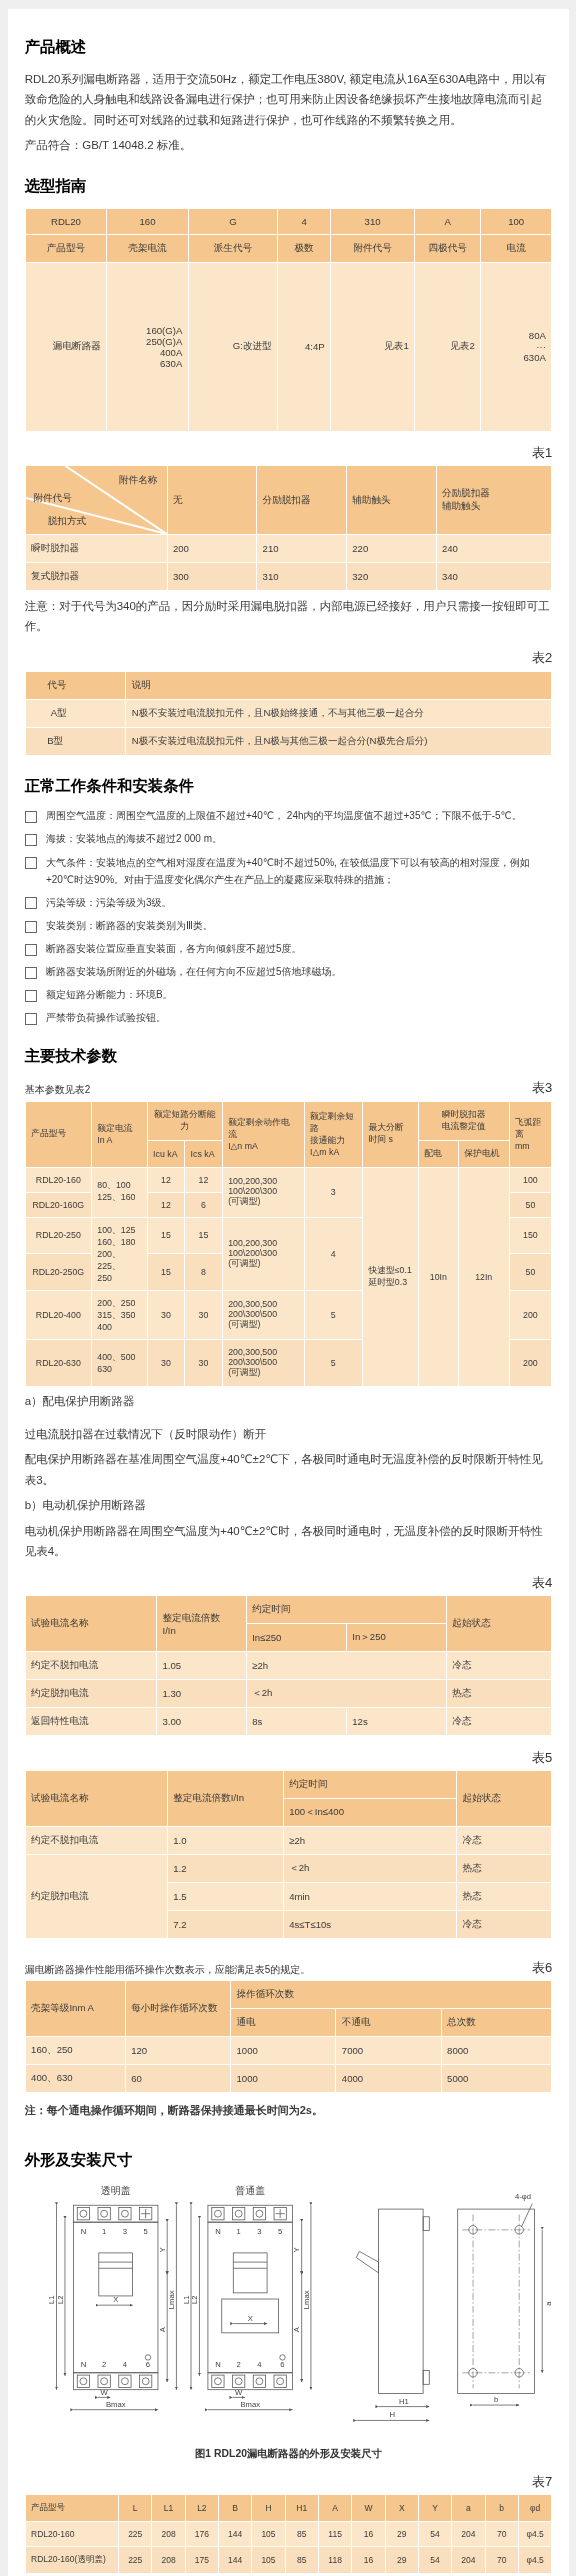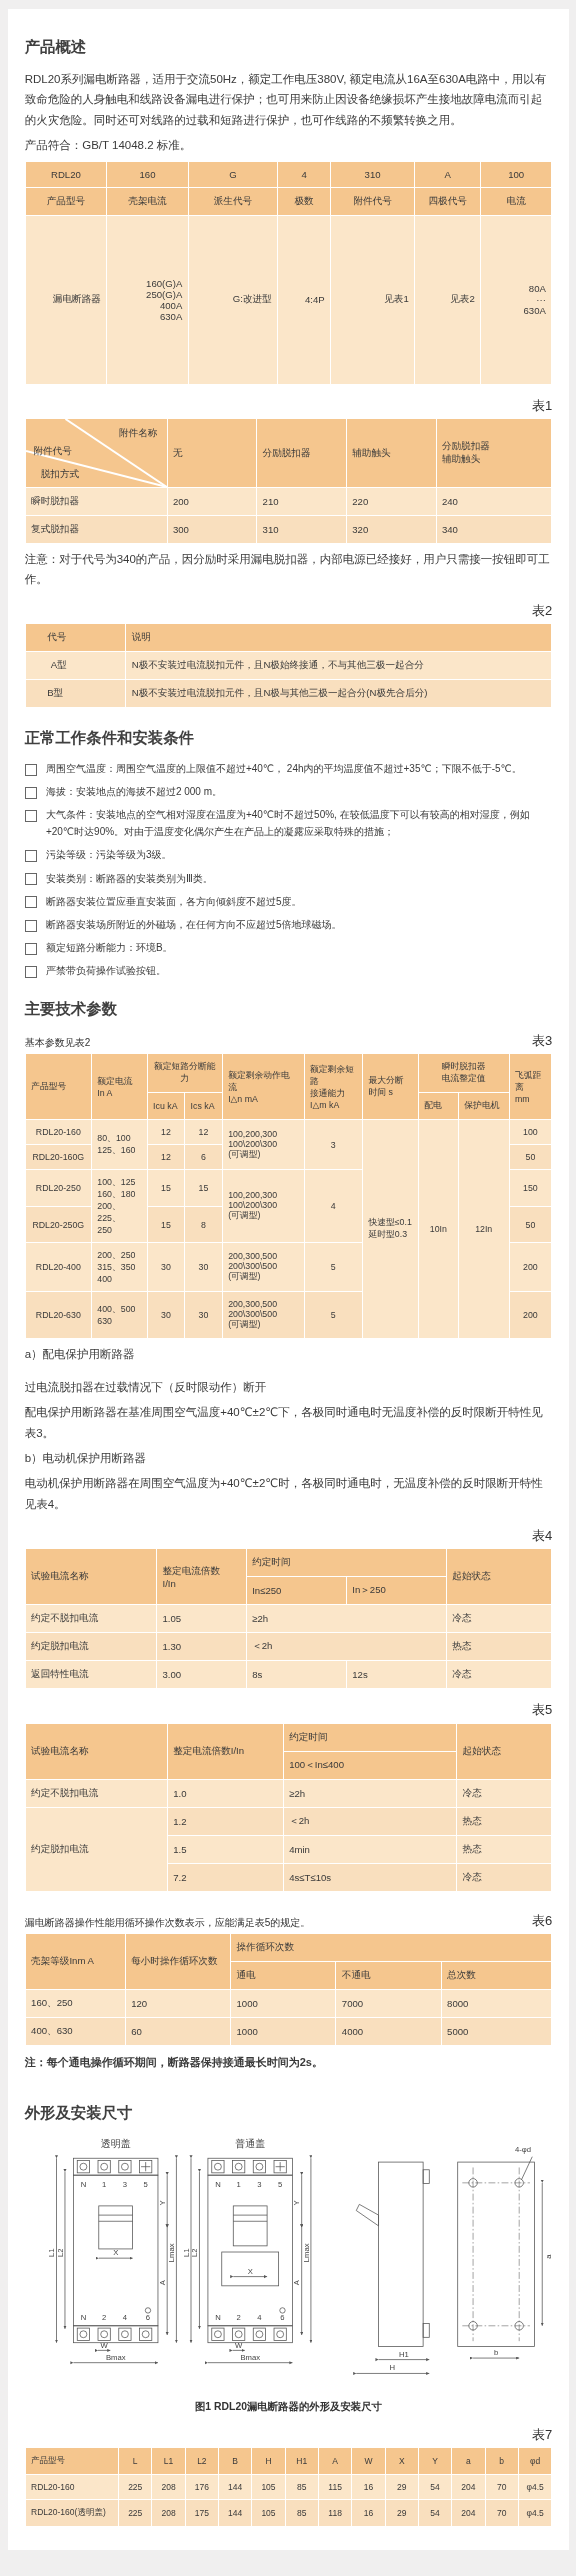--- a/index.html
+++ b/index.html
@@ -1,50 +1,51 @@
 <!DOCTYPE html>
 <html style="font-size:12.3px"><head>
 <meta charset="utf-8">
 <style>
   html,body{margin:0;padding:0;background:#f0efef;font-family:"Liberation Sans","DejaVu Sans",sans-serif;color:#3a3a3a;}
   .page{width:577px;margin:0 auto;box-sizing:border-box;background:#f0efef;padding:9.2px 7.7px;}
   .sheet{background:#fff;padding:7.7px 17px 23px;box-sizing:border-box;}
-  h2.sec{color:#404040;font-size:15.4px;font-weight:bold;margin:20px 0 10.8px;}
+  h2.sec{color:#000000;font-size:15.4px;font-weight:bold;margin:20px 0 10.8px;}
   p.body{font-size:11.5px;line-height:1.8;margin:4.6px 0;}
   .tagline{display:flex;justify-content:space-between;align-items:flex-end;font-size:10px;color:#333;margin:12.3px 0 3.1px;}
   .tag{font-size:13px;color:#333;}
   table{width:100%;border-collapse:separate;border-spacing:1.5px;font-size:9.6px;table-layout:fixed;}
   th{background:#f5c68e;font-weight:normal;padding:7px 5.4px;text-align:center;color:#3a3a3a;}
   td{background:#fbe6c9;padding:7px 5.4px;text-align:center;}
   tr.rb td{background:#f9dfbe;}
   .l{text-align:left;}
   .pre{white-space:pre-line;}
   .selv td{height:154px;vertical-align:middle;text-align:right;}
   .diag{position:relative;height:68px;padding:0;}
   .diag svg{position:absolute;left:0;top:0;width:100%;height:100%;}
   .diag .d1{position:absolute;top:7.7px;right:9.2px;}
   .diag .d2{position:absolute;top:26px;left:7.7px;}
-  .diag .d3{position:absolute;bottom:6.1px;left:15px;}
+  .diag .d3{position:absolute;bottom:6.1px;left:22px;}
   .cond{display:flex;font-size:10px;line-height:1.7;margin:6.1px 0;}
   .cb{flex:none;display:inline-block;width:10px;height:10px;border:1.2px solid #666;margin:3.8px 9.2px 0 0;background:#fff;}
   .note{font-size:11px;line-height:1.7;margin:7.7px 0;font-weight:bold;}
   .caption{text-align:center;font-size:10.4px;color:#333;margin:7.7px 0 3.1px;font-weight:bold;}
   .figwrap{margin-top:6.1px;}
   svg text{font-family:"Liberation Sans","DejaVu Sans",sans-serif;}
 </style>
 </head>
 <body>
 
 <div class="page">
 <div class="sheet">
 
   <h2 class="sec">产品概述</h2>
   <p class="body">RDL20系列漏电断路器，适用于交流50Hz，额定工作电压380V, 额定电流从16A至630A电路中，用以有致命危险的人身触电和线路设备漏电进行保护；也可用来防止因设备绝缘损坏产生接地故障电流而引起的火灾危险。同时还可对线路的过载和短路进行保护，也可作线路的不频繁转换之用。</p>
   <p class="body">产品符合：GB/T 14048.2 标准。</p>
 
+  <h2 class="sec">选型指南</h2>
   <table>
     <colgroup>
           <col style="width:15.5%">
           <col style="width:15.5%">
           <col style="width:17%">
           <col style="width:10%">
           <col style="width:16%">
           <col style="width:12.5%">
           <col style="width:13.5%">
         </colgroup>

